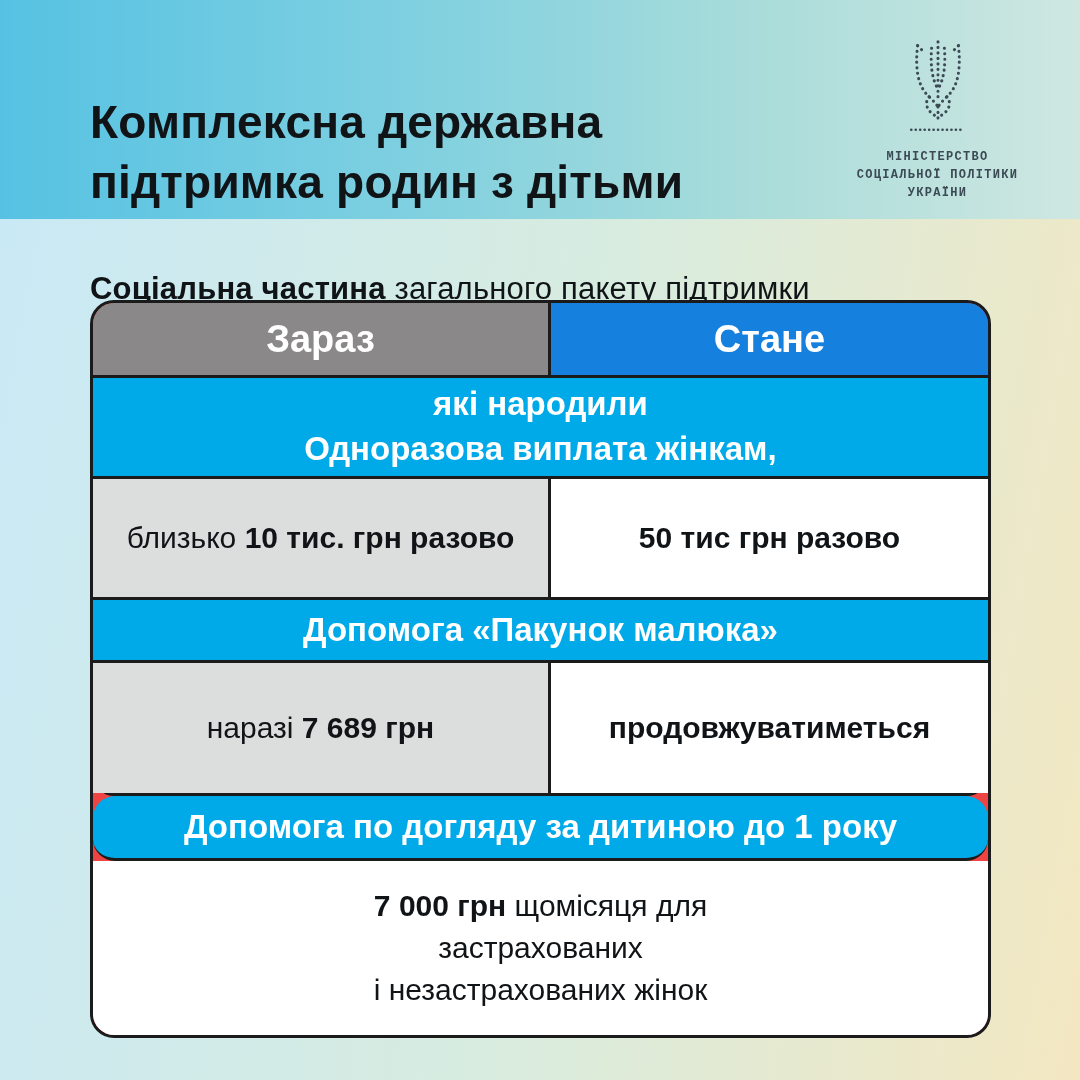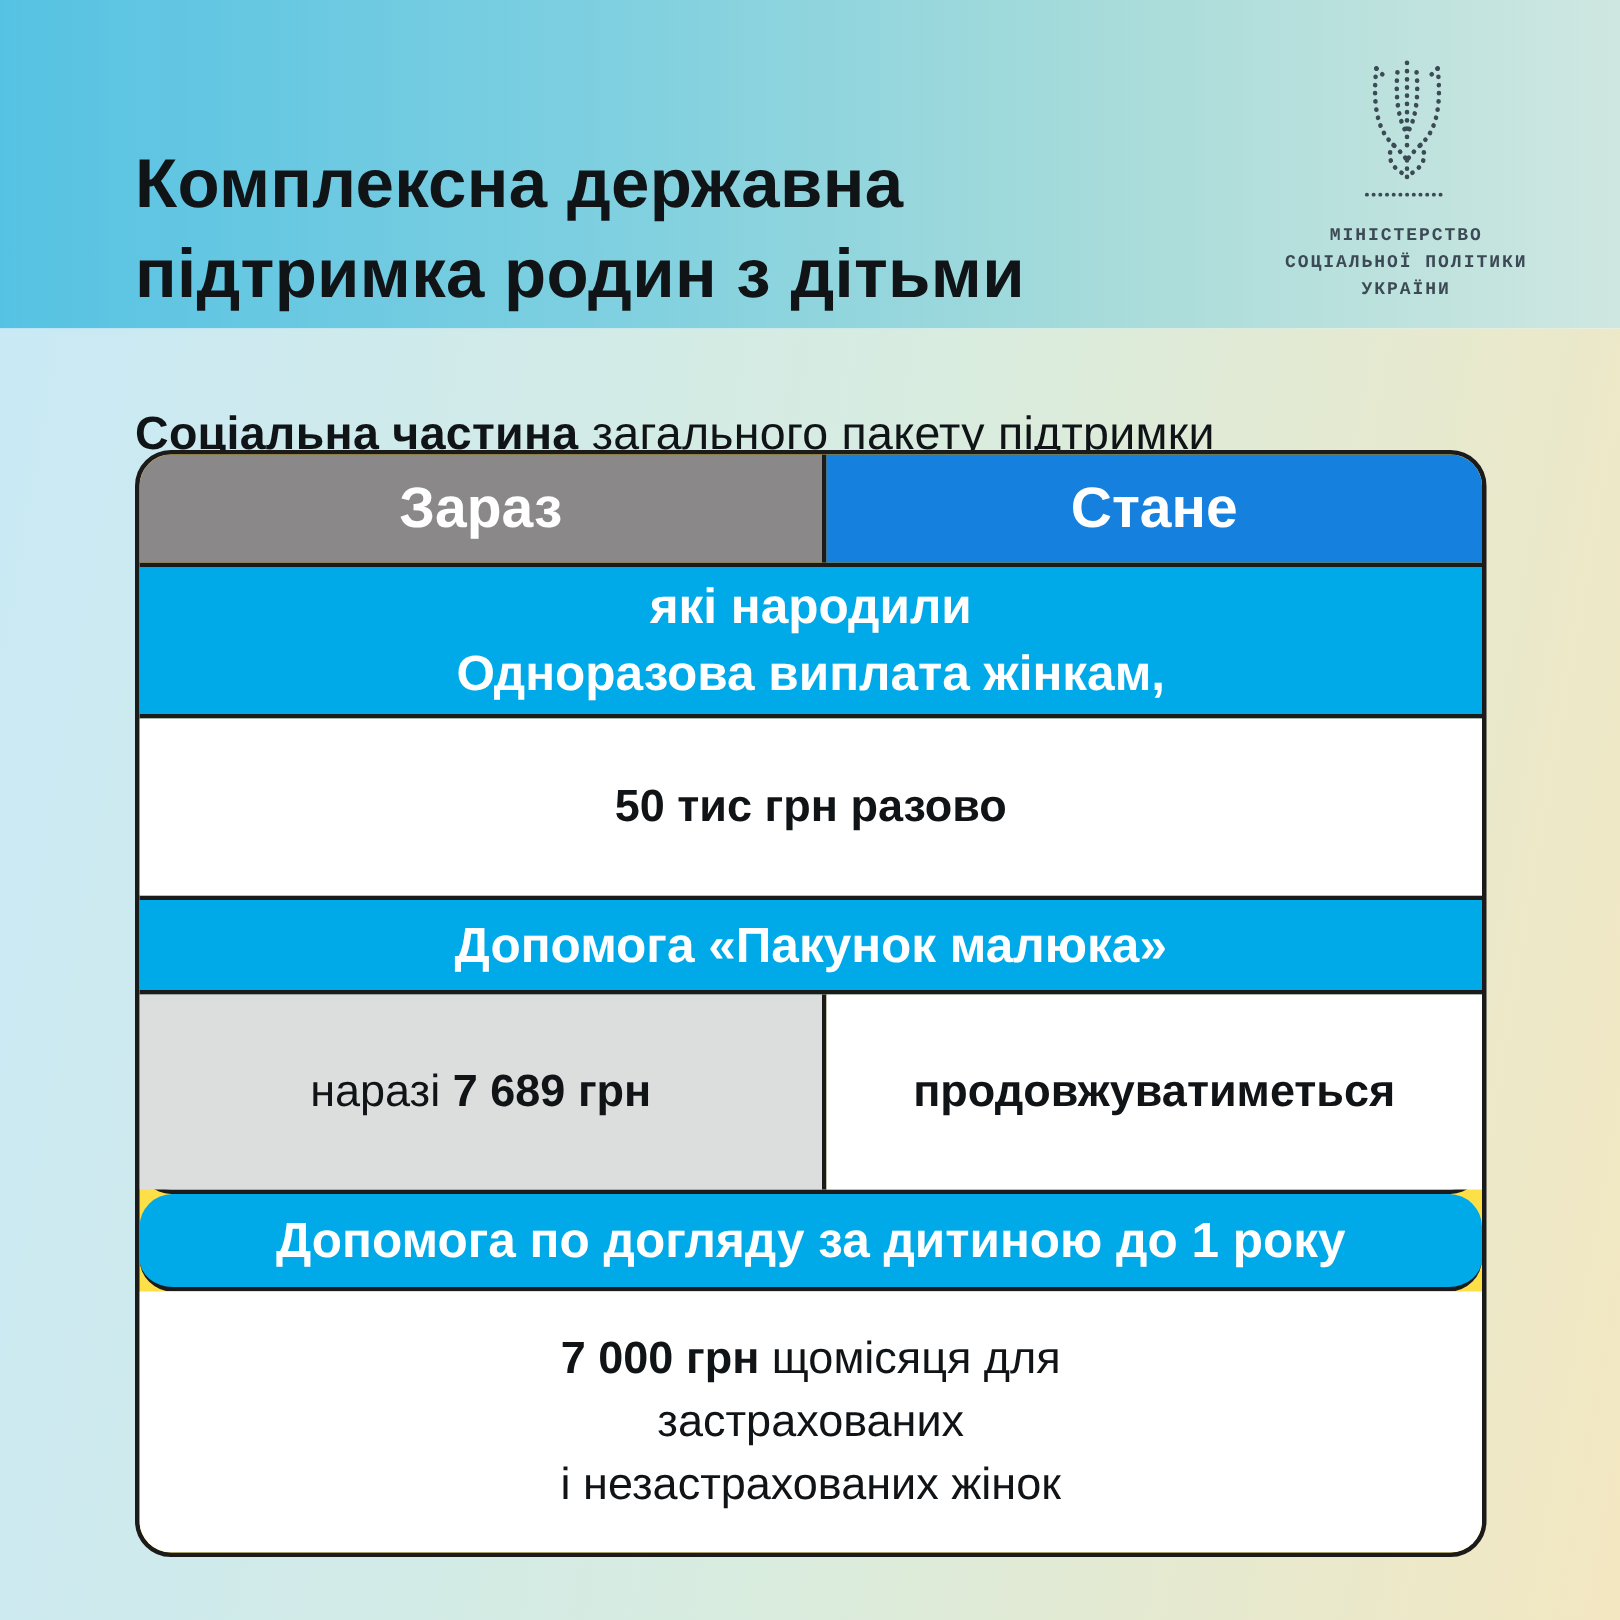--- a/index.html
+++ b/index.html
@@ -39,21 +39,21 @@
   .logo svg{display:block;}
   .logo-text{
     margin-top:8px;text-align:center;font-weight:bold;
     font-size:12px;line-height:1.5;letter-spacing:1.3px;
   }
   .logo-text span{display:block;}
   
   .table{
     position:absolute;left:90px;top:300px;width:895px;
     border:3px solid #1b1b1b;border-radius:24px;overflow:hidden;
-    background:#fde047;
+    background:#ef4444;
   }
   .trow{display:flex;width:100%;border-bottom:3px solid #1b1b1b;}
   .trow:last-child{border-bottom:none;}
   .cell{
     display:flex;align-items:center;justify-content:center;
     text-align:center;padding:0 18px;box-sizing:border-box;
   }
   .cell.left{flex:0 0 458px;border-right:3px solid #1b1b1b;background:#dcdedd;}
   .cell.right{flex:1 1 auto;background:#ffffff;}
   .row-head{height:72px;}
@@ -121,20 +121,23 @@
     <div class="trow row-head">
       <div class="cell left">Зараз</div>
       <div class="cell right">Стане</div>
     </div>
 
     <div class="trow row-section s1">
       <span>які народили</span>
       <span>Одноразова виплата жінкам,</span>
     </div>
     <div class="trow row-data1">
+      <div class="cell left">
+        <p><span>близько </span><b>10 тис. грн разово</b><span></span></p>
+      </div>
       <div class="cell right">
         <p><span></span><b>50 тис грн разово</b><span></span></p>
       </div>
     </div>
 
     <div class="trow row-section s2">
       <span>Допомога «Пакунок малюка»</span>
       <span></span>
     </div>
     <div class="trow row-data2">

